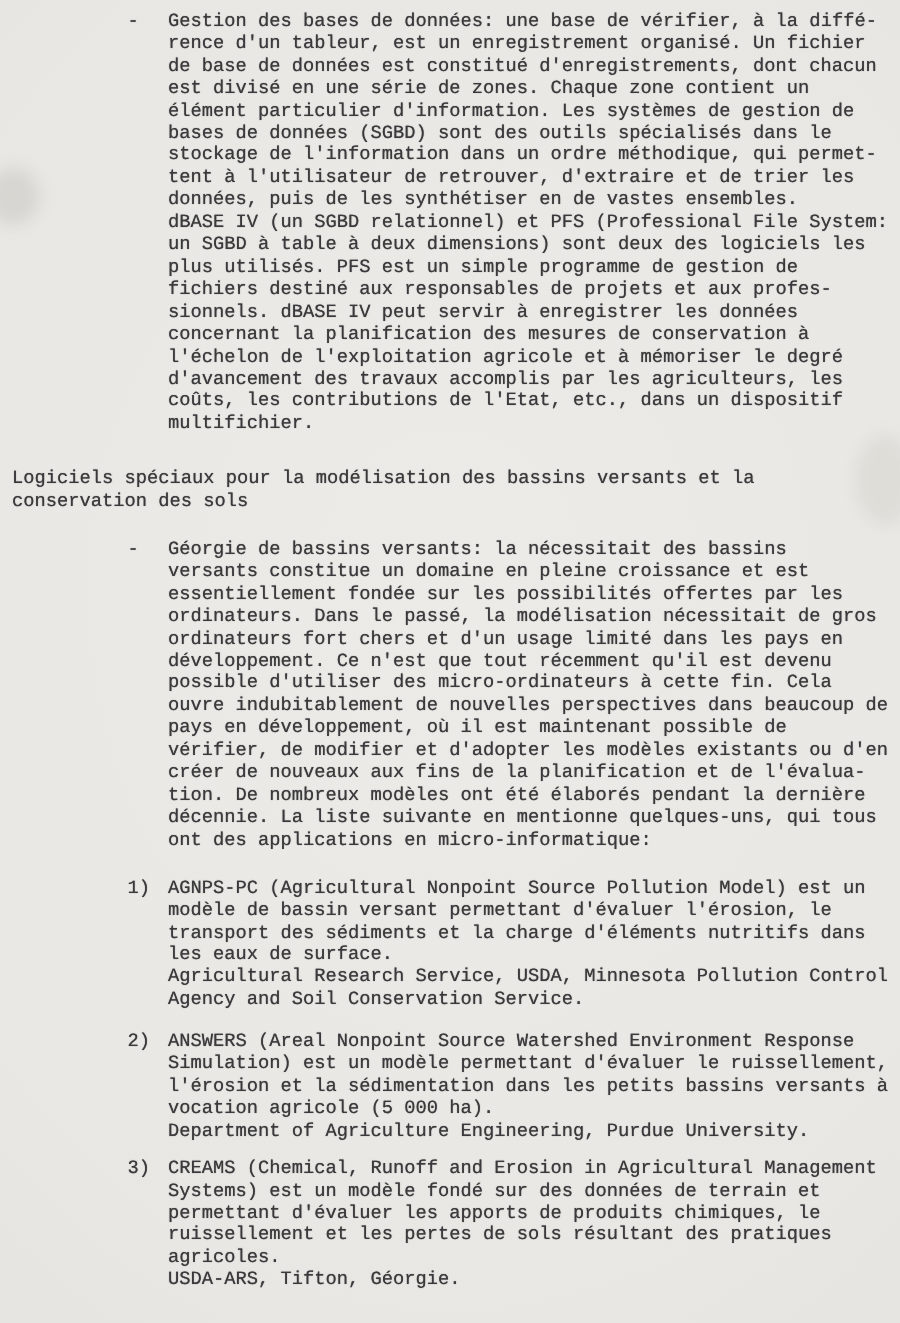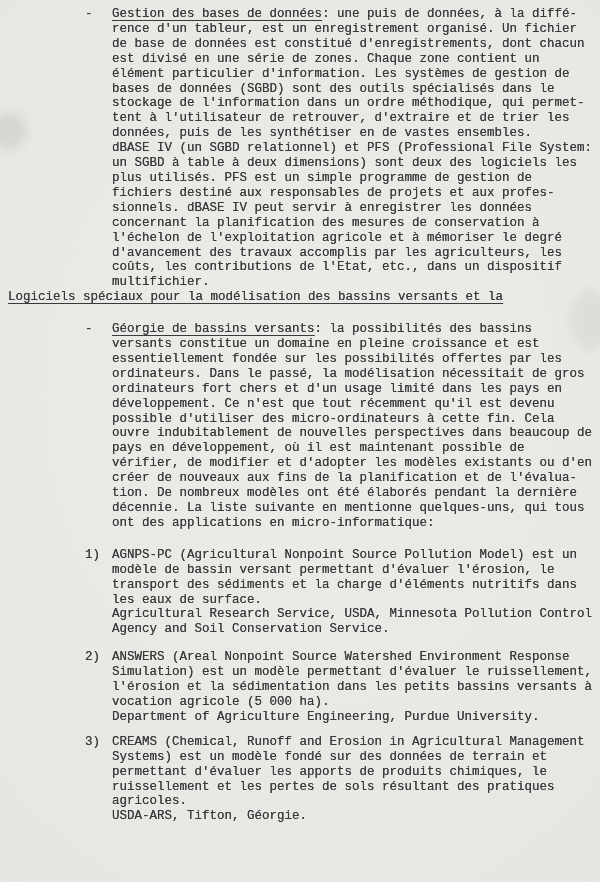--- a/index.html
+++ b/index.html
@@ -17,36 +17,35 @@
   .page {
     position: absolute;
     inset: 0;
     padding: 7px 6px 0 8px;
     box-sizing: border-box;
     background: radial-gradient(ellipse 120% 100% at 50% 45%, #ecebe7 0%, #e8e7e3 55%, #e0dfdb 100%);
     text-shadow: 0 0 0.6px rgba(55,55,58,0.85);
   }
   .pre { white-space: pre; }
   .u {
-    text-decoration: underline;
     text-decoration-thickness: 1.2px;
     text-underline-offset: 2.5px;
   }
   
   .hang {
     display: flex;
     align-items: flex-start;
     margin-left: 77px; 
   }
   .marker {
     flex: 0 0 27px; 
     white-space: pre;
   }
   .hang .txt { flex: 1 1 auto; min-width: 0; }
-  .section-heading { }
+  .section-heading { margin-top: 22px; }
   .item-models { margin-top: 17px; }
   .num-item-1 { margin-top: 17px; }
   .num-item-2 { margin-top: 13px; }
   .num-item-3 { margin-top: 10px; }
   
   .smudge {
     position: absolute;
     border-radius: 50%;
     filter: blur(5px);
     pointer-events: none;
@@ -61,21 +60,21 @@
   }
 </style>
 </head>
 <body style="background: rgb(232, 231, 227); color: rgb(58, 58, 60);">
 
 <div class="page">
 
   <div class="hang item-db">
     <span class="marker">-</span>
     <div class="txt">
-      <div class="pre"><span class="u">Gestion des bases de données</span><span>: une puis de données, à la diffé-</span></div>
+      <div class="pre"><span class="u">Gestion des bases de données</span><span>: une base de vérifier, à la diffé-</span></div>
       <div class="pre">rence d'un tableur, est un enregistrement organisé. Un fichier
 de base de données est constitué d'enregistrements, dont chacun
 est divisé en une série de zones. Chaque zone contient un
 élément particulier d'information. Les systèmes de gestion de
 bases de données (SGBD) sont des outils spécialisés dans le
 stockage de l'information dans un ordre méthodique, qui permet-
 tent à l'utilisateur de retrouver, d'extraire et de trier les
 données, puis de les synthétiser en de vastes ensembles.
 dBASE IV (un SGBD relationnel) et PFS (Professional File System:
 un SGBD à table à deux dimensions) sont deux des logiciels les
@@ -85,26 +84,27 @@
 concernant la planification des mesures de conservation à
 l'échelon de l'exploitation agricole et à mémoriser le degré
 d'avancement des travaux accomplis par les agriculteurs, les
 coûts, les contributions de l'Etat, etc., dans un dispositif
 multifichier.</div>
     </div>
   </div>
 
   <div class="section-heading">
     <div class="pre"><span class="u">Logiciels spéciaux pour la modélisation des bassins versants et la</span></div>
+    <div class="pre"><span class="u">conservation des sols</span></div>
   </div>
 
   <div class="hang item-models">
     <span class="marker">-</span>
     <div class="txt">
-      <div class="pre"><span class="u">Géorgie de bassins versants</span><span>: la possibilités des bassins</span></div>
+      <div class="pre"><span class="u">Géorgie de bassins versants</span><span>: la nécessitait des bassins</span></div>
       <div class="pre">versants constitue un domaine en pleine croissance et est
 essentiellement fondée sur les possibilités offertes par les
 ordinateurs. Dans le passé, la modélisation nécessitait de gros
 ordinateurs fort chers et d'un usage limité dans les pays en
 développement. Ce n'est que tout récemment qu'il est devenu
 possible d'utiliser des micro-ordinateurs à cette fin. Cela
 ouvre indubitablement de nouvelles perspectives dans beaucoup de
 pays en développement, où il est maintenant possible de
 vérifier, de modifier et d'adopter les modèles existants ou d'en
 créer de nouveaux aux fins de la planification et de l'évalua-

